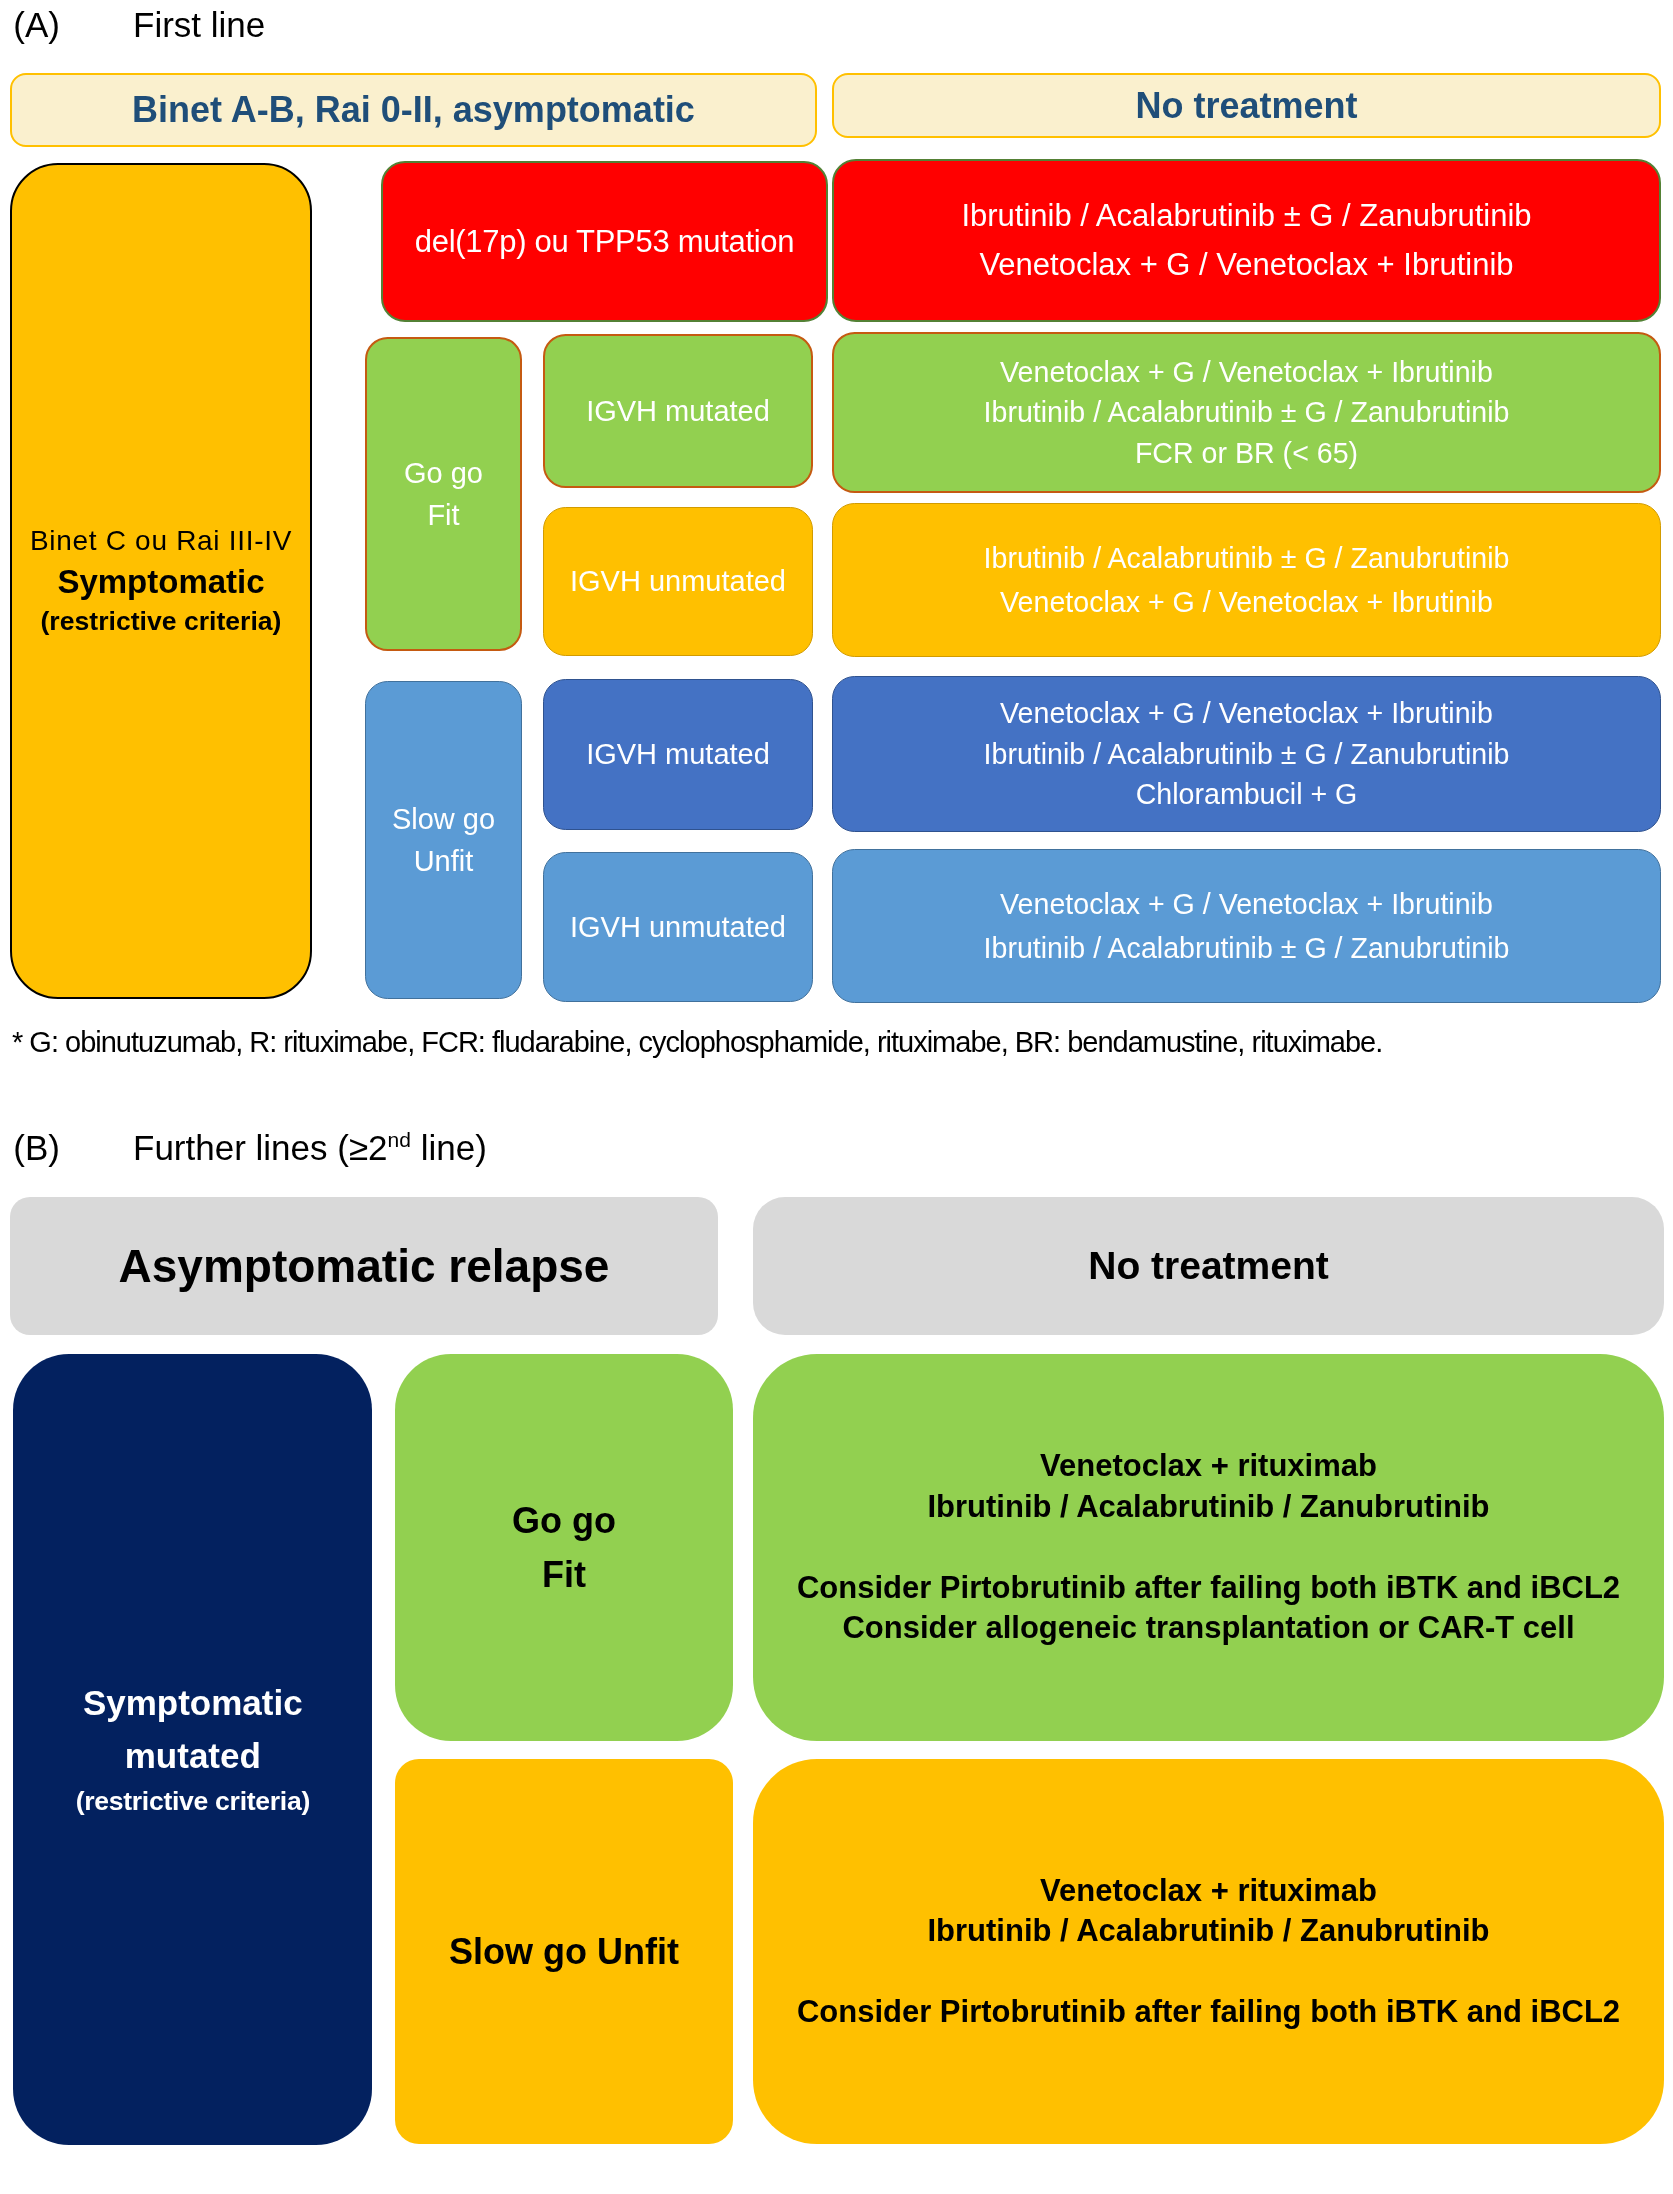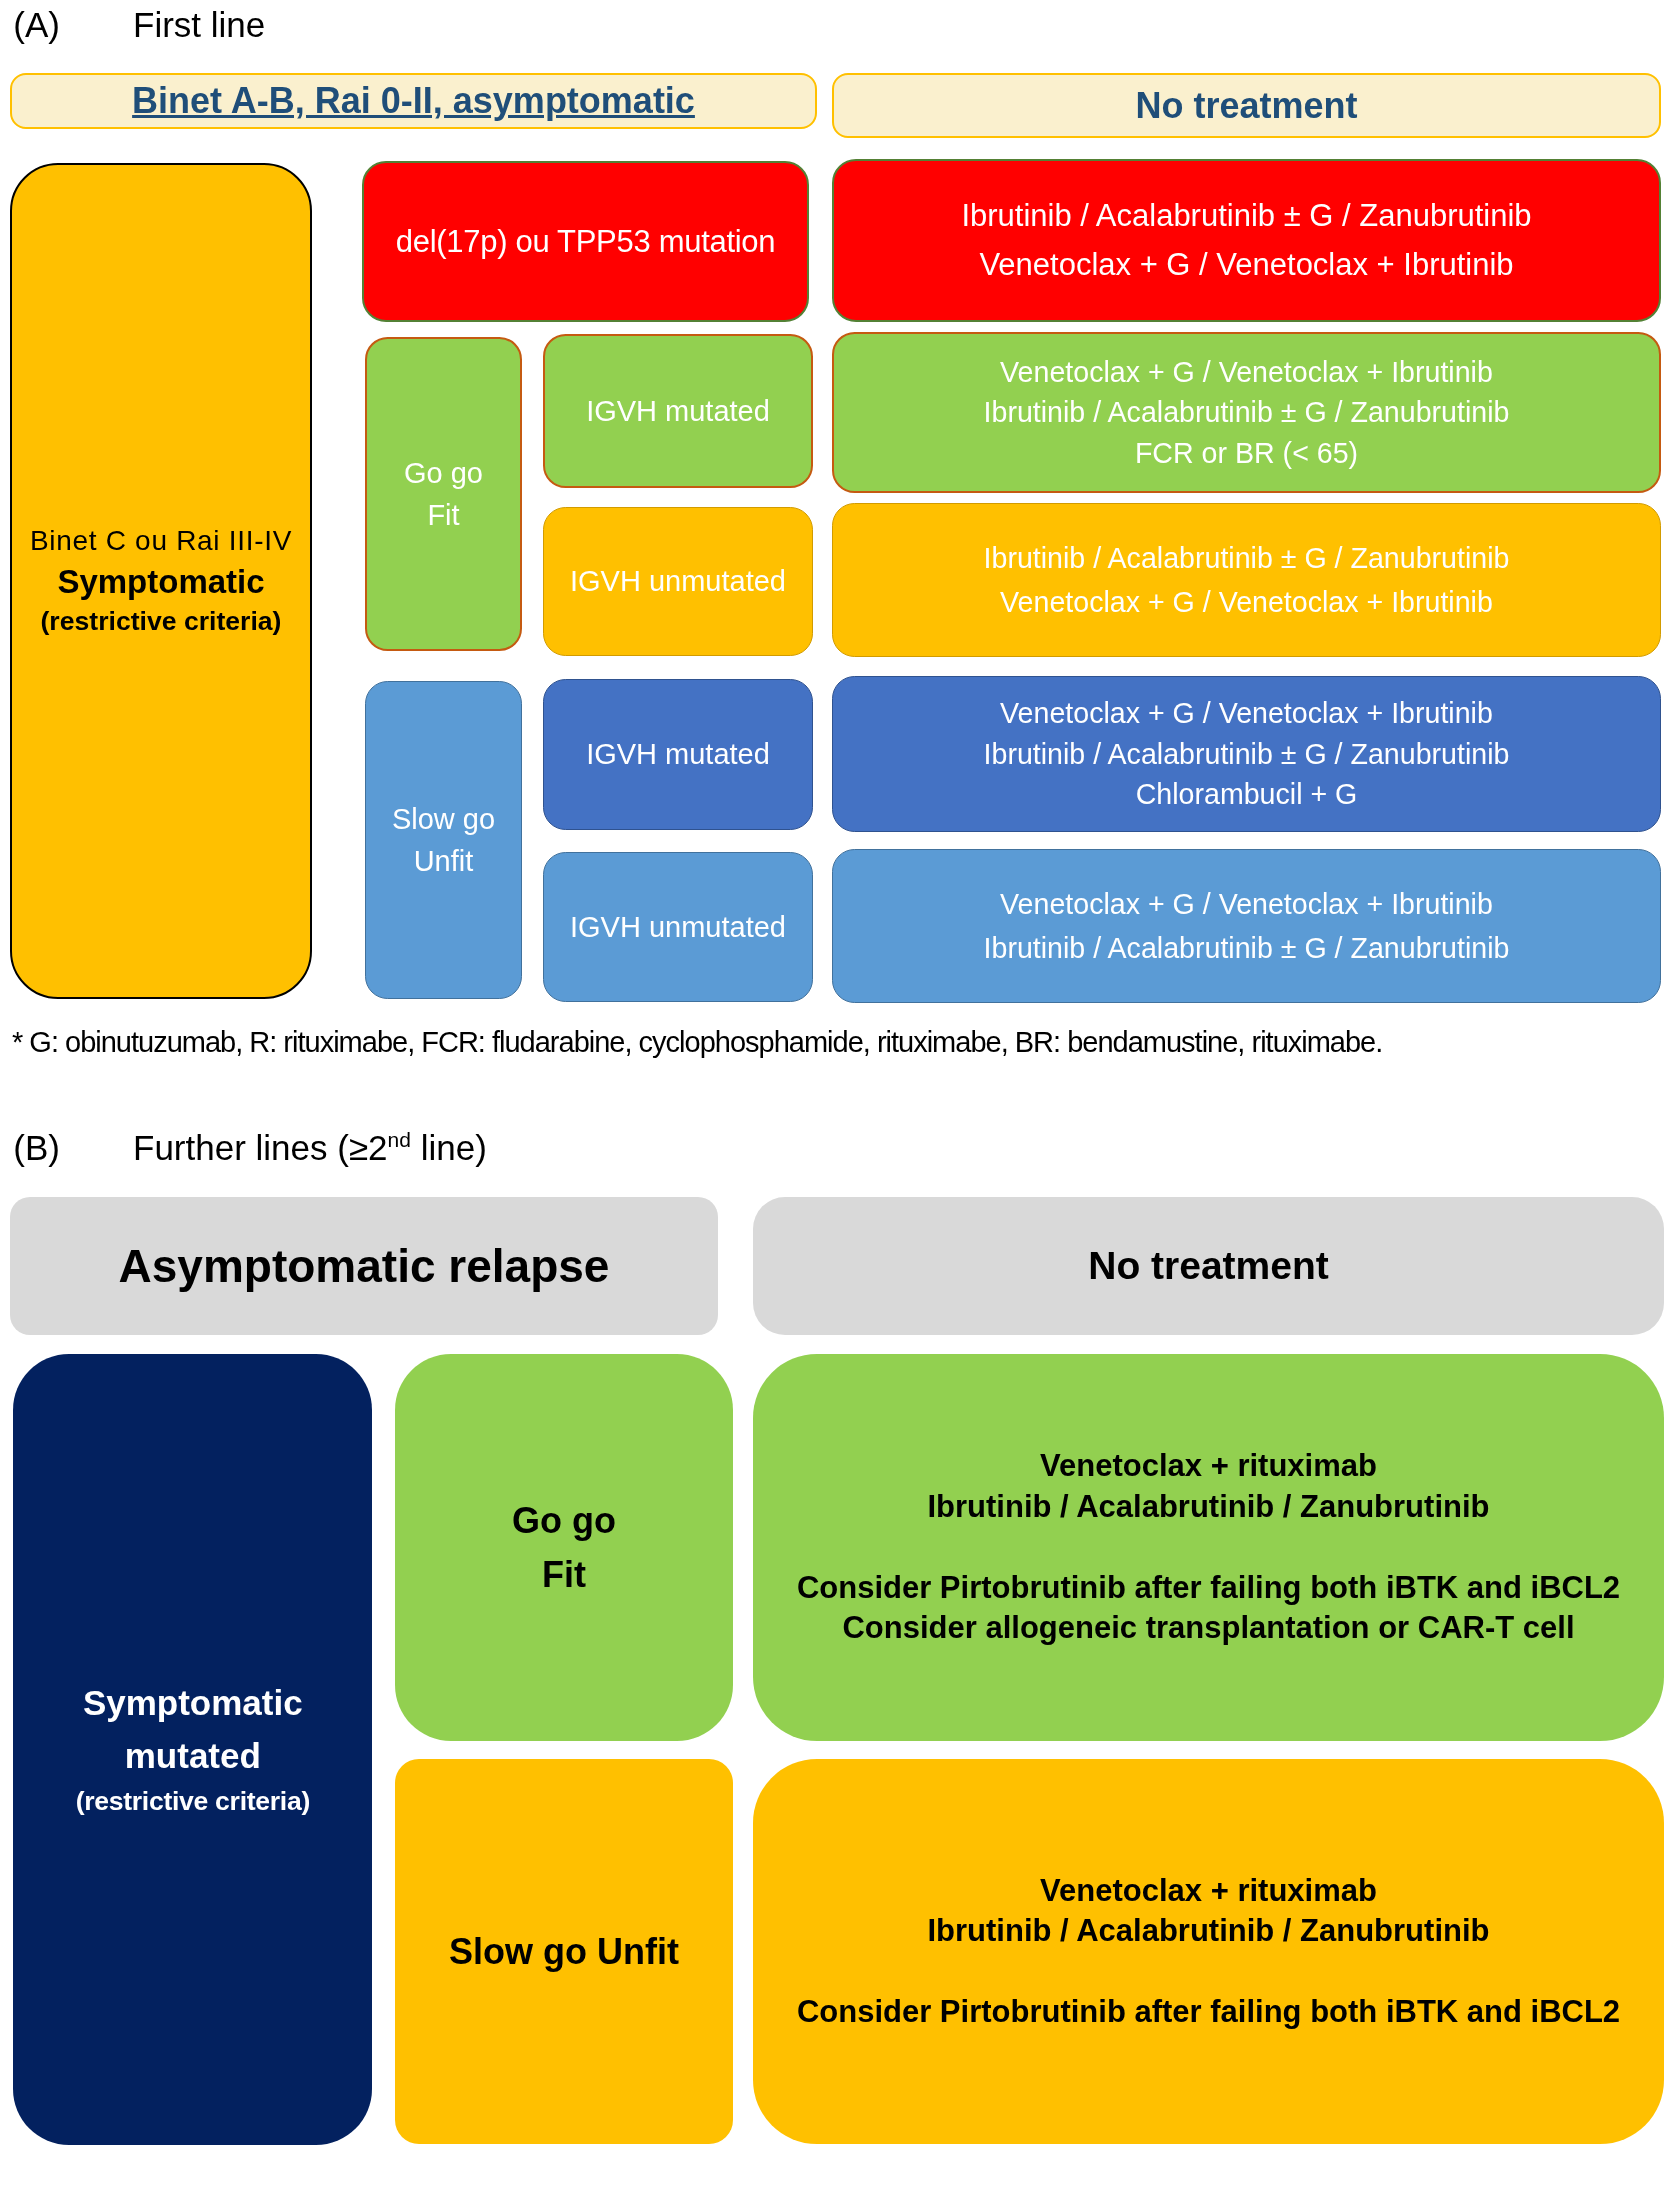--- a/index.html
+++ b/index.html
@@ -7,21 +7,21 @@
           font-family:"Liberation Sans", sans-serif;color:#000;}
   .bx{position:absolute;box-sizing:border-box;display:flex;flex-direction:column;
       align-items:center;justify-content:center;text-align:center;padding:5.3px 14.6px;}
   .bx span{display:block;}
   .nw{white-space:nowrap;}
   .wt{color:#ffffff;}
   .title{position:absolute;font-size:35px;color:#000;white-space:nowrap;}
   sup{font-size:60%;}
 
   
-  .a-header-left {left:10px;  top:73px; width:807px;height:56px; border:2.7px solid; border-radius:16px; font-size:36px;font-weight:bold;text-decoration:underline;}
+  .a-header-left {left:10px;  top:73px; width:807px;height:74px; border:2.7px solid; border-radius:16px; font-size:36px;font-weight:bold;}
   .a-header-right{left:832px;top:73px; width:829px;height:65px; border:2.7px solid; border-radius:16px; font-size:36px;font-weight:bold;}
   .a-stage       {left:10px;  top:163px; width:302px; height:836px;border:2.7px solid; border-radius:48px;}
   .a-stage .l1{font-size:28px;letter-spacing:0.7px;}
   .a-stage .l2{font-size:33px;font-weight:bold;margin-top:6.6px;}
   .a-stage .l3{font-size:26.6px;font-weight:bold;margin-top:5.3px;}
   .a-cond-tp53   {left:362px; top:161px; width:447px; height:161px;border:2px solid; border-radius:24px; font-size:31px;letter-spacing:-0.3px;}
   .a-tx-tp53     {left:832px;top:159px; width:829px;height:163px;border:2px solid; border-radius:24px; font-size:31px;line-height:1.55;}
   .a-fit-go      {left:365px; top:337px; width:157px; height:314px;border:2px solid; border-radius:22.6px; font-size:29px;line-height:1.45;}
   .a-cond-fit-m  {left:543px; top:334px; width:270px; height:154px;border:2px solid; border-radius:22.6px; font-size:29px;}
   .a-tx-fit-m    {left:832px;top:332px; width:829px;height:161px;border:2px solid; border-radius:22.6px; font-size:28.6px;line-height:1.42;}
@@ -61,21 +61,21 @@
   <div class="bx a-header-right" style="background-color: rgb(250, 240, 206); border-color: rgb(255, 192, 0); color: rgb(31, 78, 121);">
     <span class="nw">No treatment</span>
   </div>
 
   <div class="bx a-stage" style="background-color: rgb(255, 192, 0); border-color: rgb(0, 0, 0);">
     <span class="l1 nw">Binet C ou Rai III-IV</span>
     <span class="l2 nw">Symptomatic</span>
     <span class="l3 nw">(restrictive criteria)</span>
   </div>
 
-  <div class="bx wt a-cond-tp53" style="background-color: rgb(255, 0, 0); border-color: rgb(83, 129, 53);">
+  <div class="bx wt a-cond-tp53" style="background-color: rgb(255, 0, 0); border-color: rgb(83, 129, 53); margin-left: 19px;">
     <span class="nw">del(17p) ou TPP53 mutation</span>
   </div>
   <div class="bx wt a-tx-tp53" style="background-color: rgb(255, 0, 0); border-color: rgb(83, 129, 53);">
     <span class="nw">Ibrutinib / Acalabrutinib ± G / Zanubrutinib</span>
     <span class="nw">Venetoclax + G / Venetoclax + Ibrutinib</span>
   </div>
 
   <div class="bx wt a-fit-go" style="background-color: rgb(146, 208, 80); border-color: rgb(197, 90, 17);">
     <span>Go go</span>
     <span>Fit</span>

